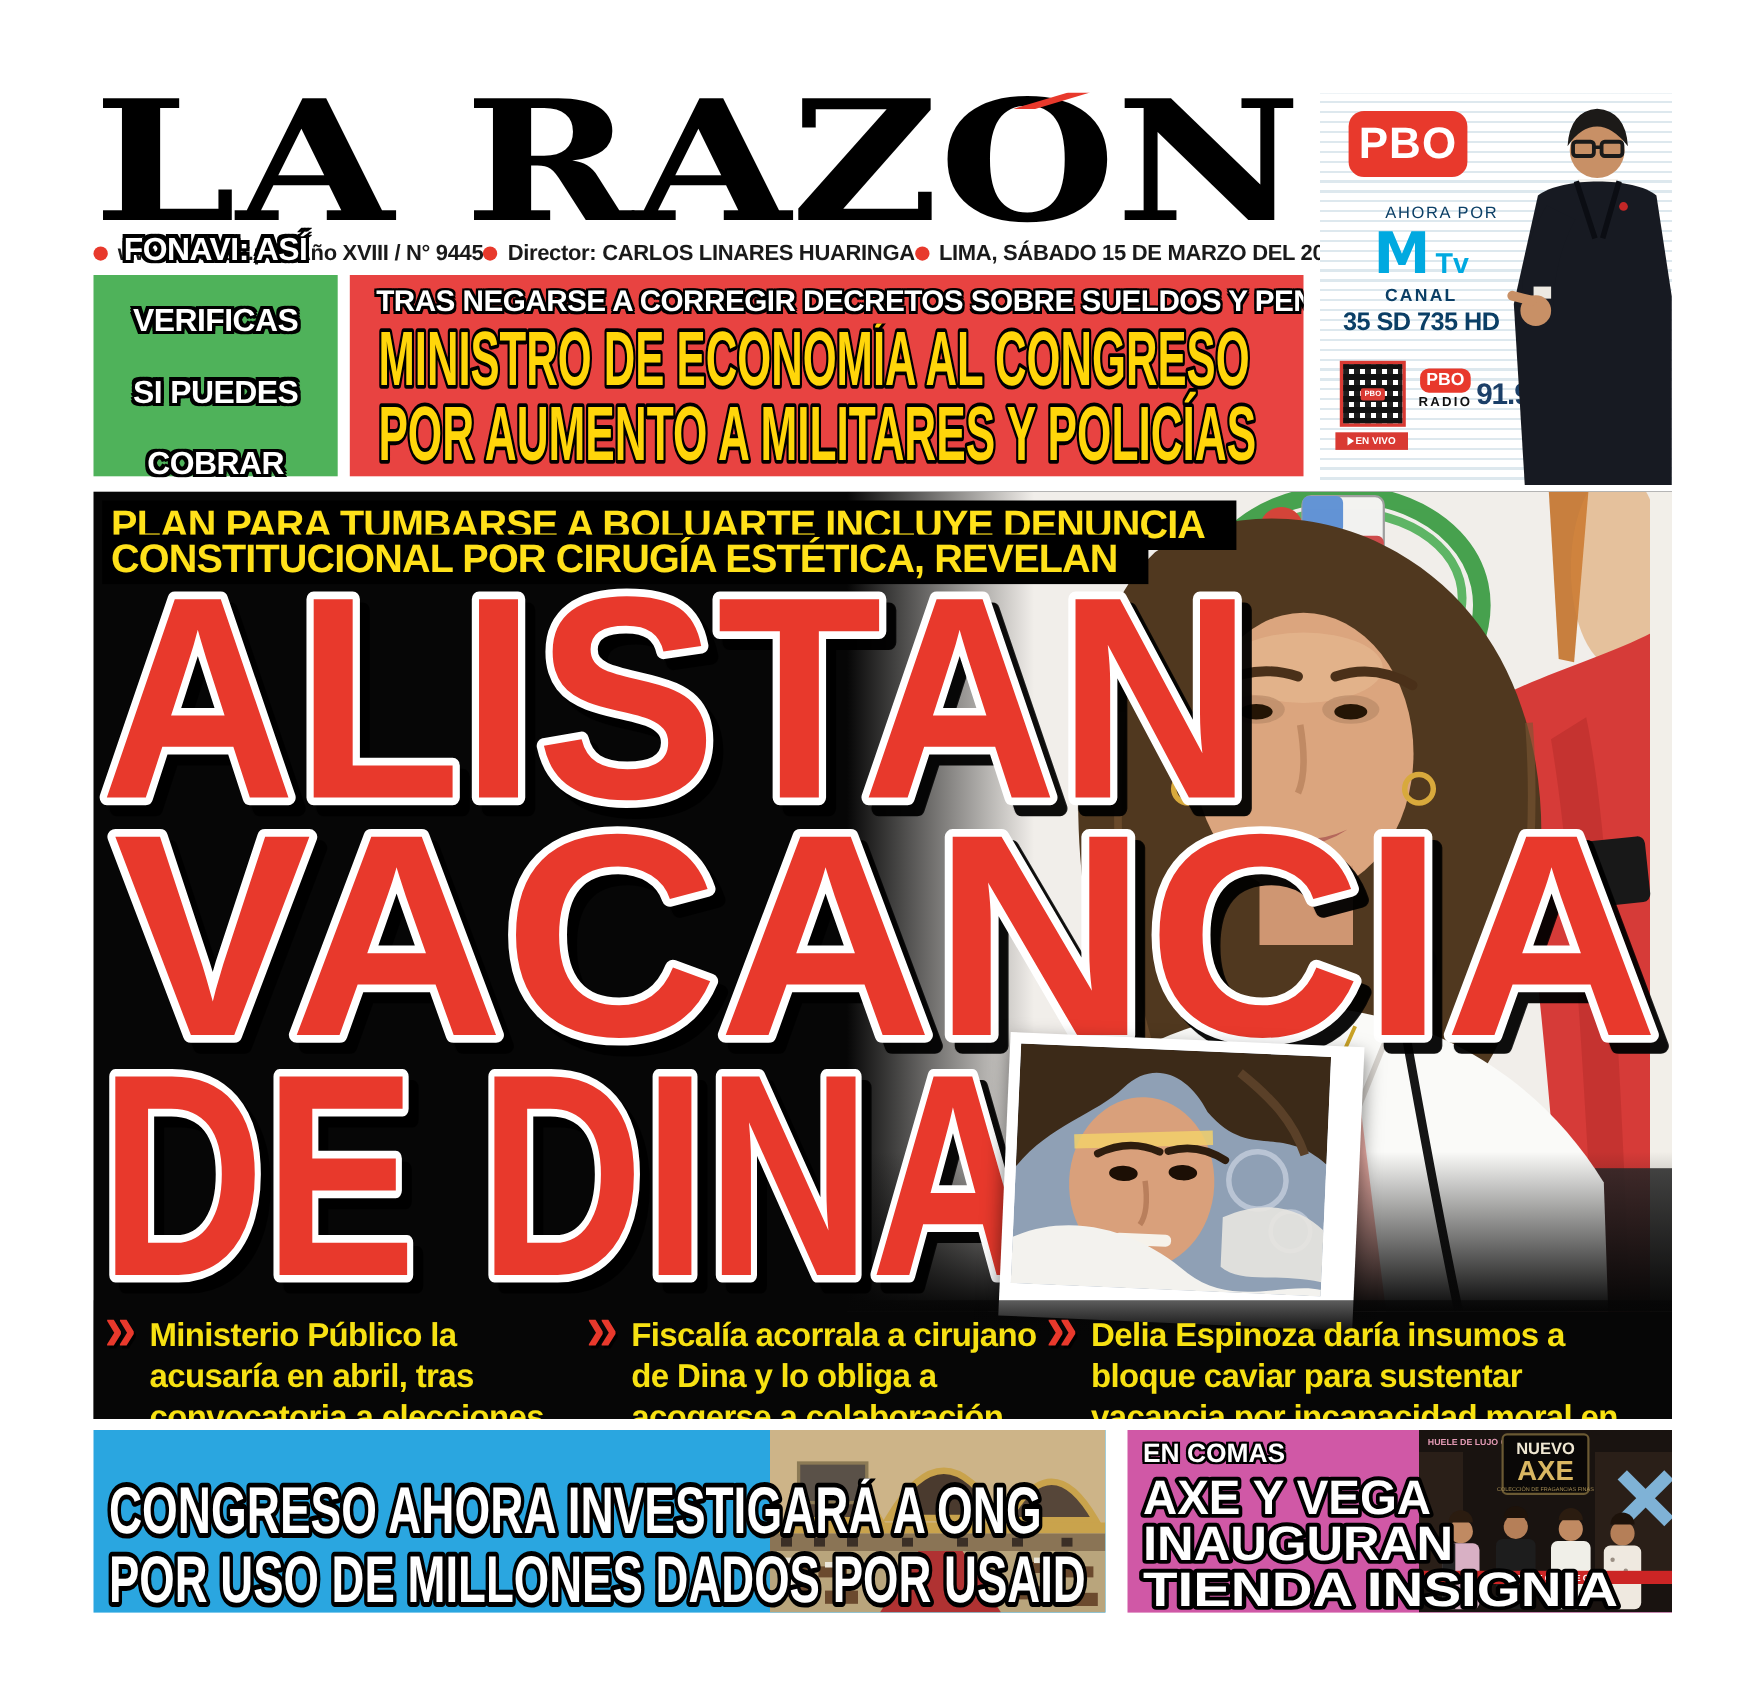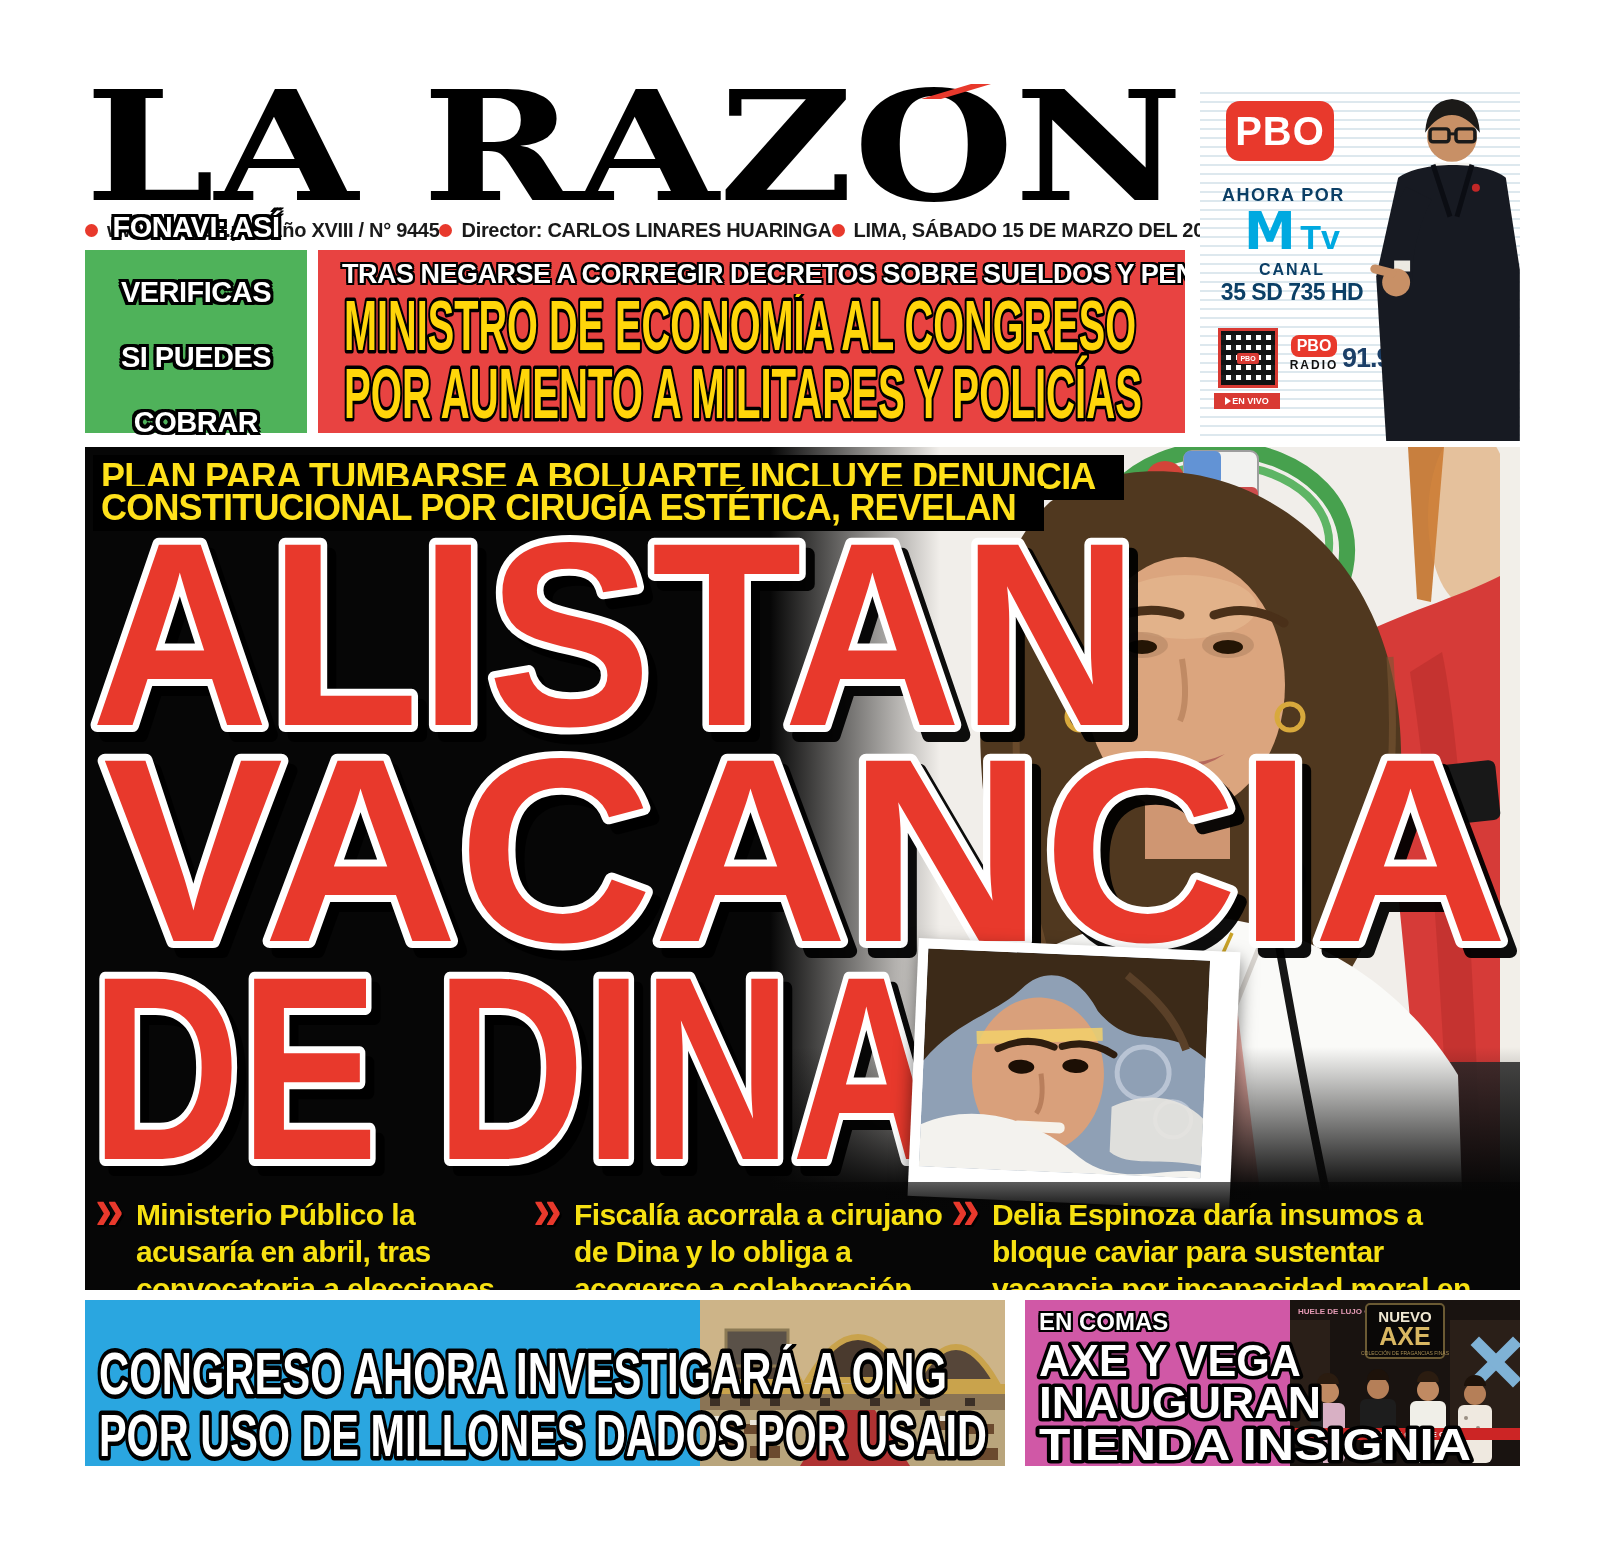--- a/index.html
+++ b/index.html
@@ -15,25 +15,25 @@
              letter-spacing:-0.3px;white-space:nowrap;}
   .dot{width:13px;height:13px;border-radius:50%;background:#e8392c;margin-right:9px;flex:0 0 auto;}
   .price{font-size:30px;font-weight:bold;letter-spacing:-1px;color:#000;}
 
   
   .pbo-box{left:1200px;top:85px;width:320px;height:356px;
      background:repeating-linear-gradient(180deg,#ffffff 0 7px,#dde8ee 7px 9px);overflow:hidden;}
   .pbo-logo{left:26px;top:16px;width:108px;height:60px;background:#e8392c;border-radius:14px;
      color:#fff;font-weight:bold;font-size:40px;display:flex;align-items:center;justify-content:center;
      letter-spacing:1px;}
-  .pbo-ahora{left:22px;top:100px;width:140px;text-align:left;color:#0b3f66;font-weight:bold;
-     font-size:18px;letter-spacing:1.5px;}
+  .pbo-ahora{left:22px;top:100px;width:140px;text-align:right;color:#0b3f66;font-weight:normal;
+     font-size:15px;letter-spacing:1.5px;}
   .pbo-mtv{left:22px;top:116px;width:140px;text-align:center;color:#00a9e0;font-weight:bold;}
   .pbo-mtv .m{font-size:52px;font-family:"DejaVu Sans",sans-serif;}
-  .pbo-mtv .tv{font-size:34px;}
+  .pbo-mtv .tv{font-size:26px;}
   .pbo-canal{left:22px;top:176px;width:140px;text-align:center;color:#0b3f66;font-weight:bold;
      font-size:16px;letter-spacing:2px;}
   .pbo-channels{left:4px;top:194px;width:176px;text-align:center;color:#0b3f66;font-weight:bold;
      font-size:23px;letter-spacing:-0.5px;}
   .qr{left:18px;top:243px;width:54px;height:54px;border:3px solid #d93a33;background:
      repeating-linear-gradient(90deg,rgba(17,17,17,.95) 0 5px,transparent 5px 10px),
      repeating-linear-gradient(0deg,#111 0 5px,#fff 5px 10px);display:flex;align-items:center;justify-content:center;}
   .qr-chip{background:#d93a33;color:#fff;font-size:7px;font-weight:bold;padding:2px 3px;border-radius:2px;}
   .envivo{left:14px;top:308px;width:66px;height:16px;background:#d93a33;color:#fff;font-size:9px;
      font-weight:bold;display:flex;align-items:center;justify-content:center;gap:1px;}

